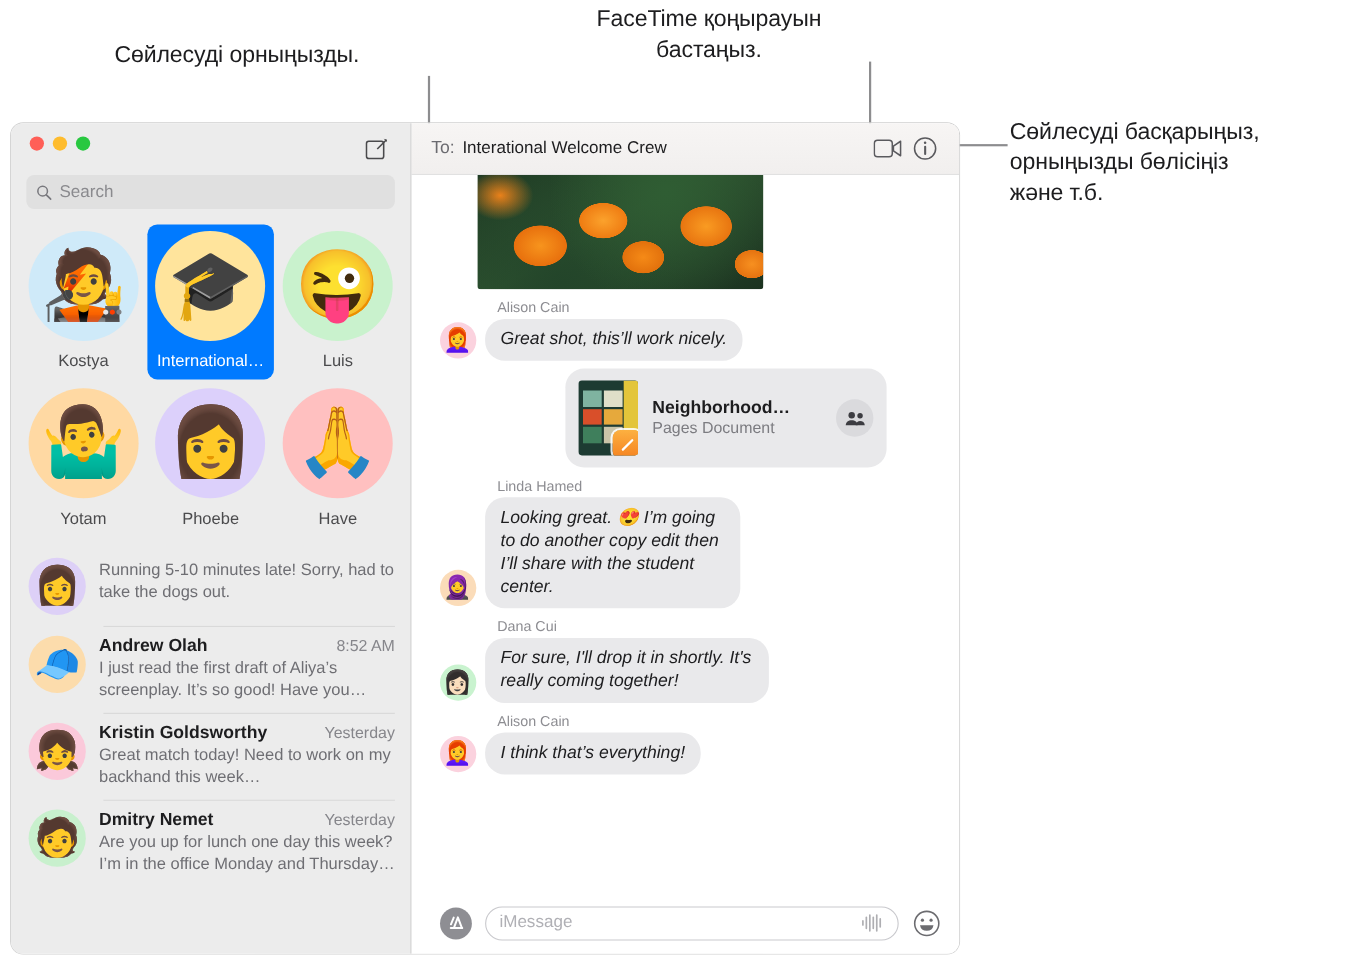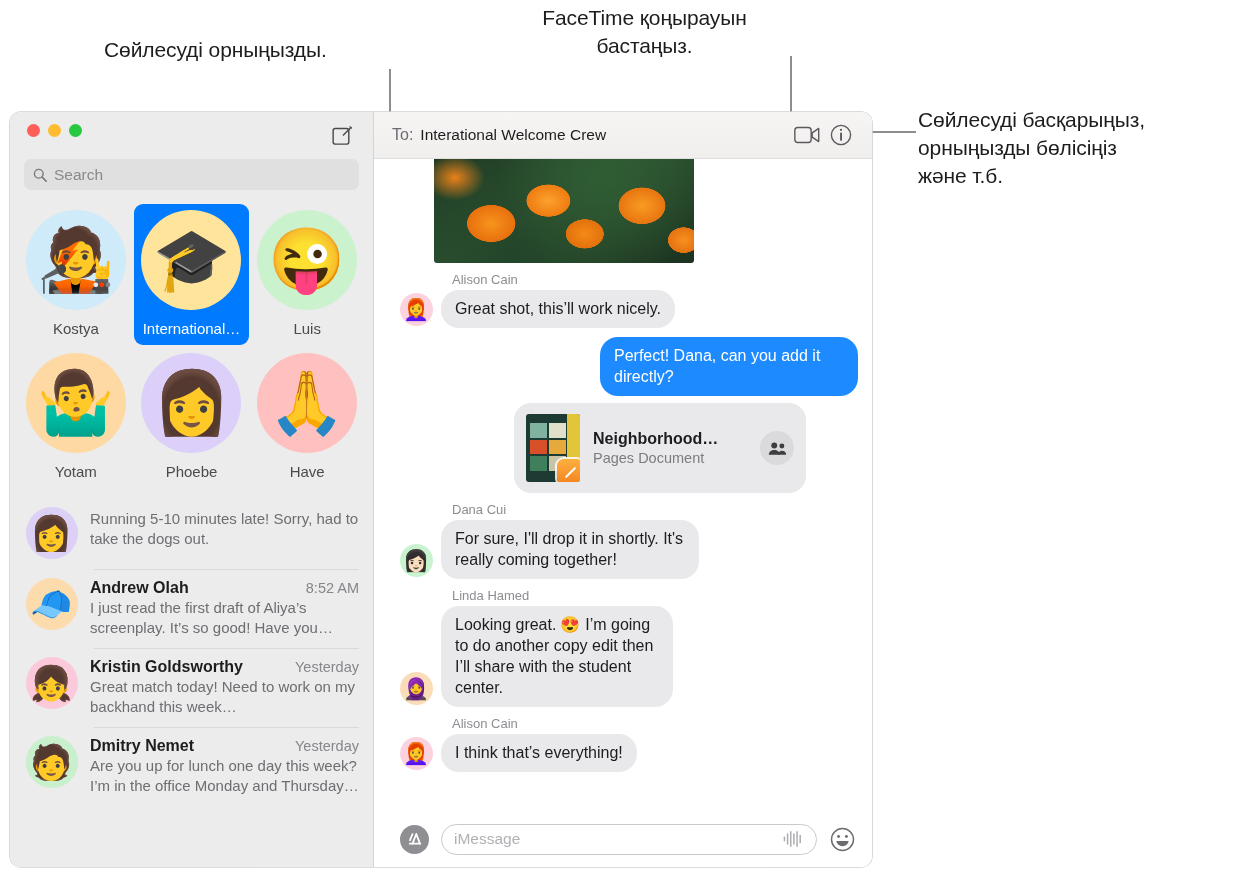--- a/index.html
+++ b/index.html
@@ -166,20 +166,21 @@
     display: flex; align-items: center; justify-content: center;
     font-size: 21px; line-height: 1; overflow: hidden;
     margin-left: 12px; margin-bottom: 2px;
   }
   .bubble {
     max-width: 258px;
     border-radius: 18px;
     padding: 8px 14px 9px 14px;
     font-size: 16px; line-height: 21px;
     position: relative;
+    font-style: italic;
   }
   .bubble.them { background: #e9e9eb; color: #1d1d1f; }
   .bubble.me { background: #1d8aff; color: #ffffff; }
   .bubble.them::after {
     content: ""; position: absolute; left: -5px; bottom: 0;
     width: 14px; height: 16px; background: #e9e9eb;
     border-bottom-right-radius: 14px;
     z-index: -1;
   }
   .bubble.me::after {
@@ -399,25 +400,20 @@
         </div>
 
         <div class="msg-group">
           <div class="sender">Alison Cain</div>
           <div class="row">
             <div class="thread-av" style="background: rgb(251, 210, 222);">👩‍🦰</div>
             <div class="bubble them">Great shot, this’ll work nicely.</div>
           </div>
         </div>
 
-        <div class="msg-group">
-          <div class="row me">
-            <div class="bubble me">Perfect! Dana, can you add it directly?</div>
-          </div>
-        </div>
 
         <div class="doc-card">
           <div class="doc-thumb">
             <div class="grid">
               <i style="background:#7fb3a0"></i>
                 <i style="background:#e0dfc8"></i>
               <i style="background:#d94f2a"></i>
                 <i style="background:#e6a93c"></i>
               <i style="background:#3f7f5c"></i>
                 <i style="background:#c9c4a8"></i>
@@ -437,32 +433,32 @@
             <svg width="19" height="15" viewBox="0 0 20 15">
               <circle cx="6.6" cy="4.4" r="3.1" fill="#3c3c41"></circle>
               <path d="M0.9 14c0-3.2 2.6-4.9 5.7-4.9s5.7 1.7 5.7 4.9Z" fill="#3c3c41"></path>
               <circle cx="14.6" cy="4.9" r="2.6" fill="#3c3c41"></circle>
               <path d="M10.4 14c0.4-2.8 2.3-4.1 4.2-4.1 2.5 0 4.5 1.4 4.5 4.1Z" fill="#3c3c41"></path>
             </svg>
           </div>
         </div>
 
         <div class="msg-group">
+          <div class="sender">Linda Hamed</div>
+          <div class="row">
+            <div class="thread-av" style="background: rgb(251, 220, 185);">🧕</div>
+            <div class="bubble them" style="max-width:232px">Looking great. 😍 I’m going to do another copy edit then I’ll share with the student center.</div>
+          </div>
+        </div>
+
+        <div class="msg-group">
           <div class="sender">Dana Cui</div>
           <div class="row">
             <div class="thread-av" style="background: rgb(201, 243, 207);">👩🏻</div>
             <div class="bubble them">For sure, I'll drop it in shortly. It's really coming together!</div>
-          </div>
-        </div>
-
-        <div class="msg-group">
-          <div class="sender">Linda Hamed</div>
-          <div class="row">
-            <div class="thread-av" style="background: rgb(251, 220, 185);">🧕</div>
-            <div class="bubble them" style="max-width:232px">Looking great. 😍 I’m going to do another copy edit then I’ll share with the student center.</div>
           </div>
         </div>
 
         <div class="msg-group">
           <div class="sender">Alison Cain</div>
           <div class="row">
             <div class="thread-av" style="background: rgb(251, 210, 222);">👩‍🦰</div>
             <div class="bubble them">I think that’s everything!</div>
           </div>
         </div>

